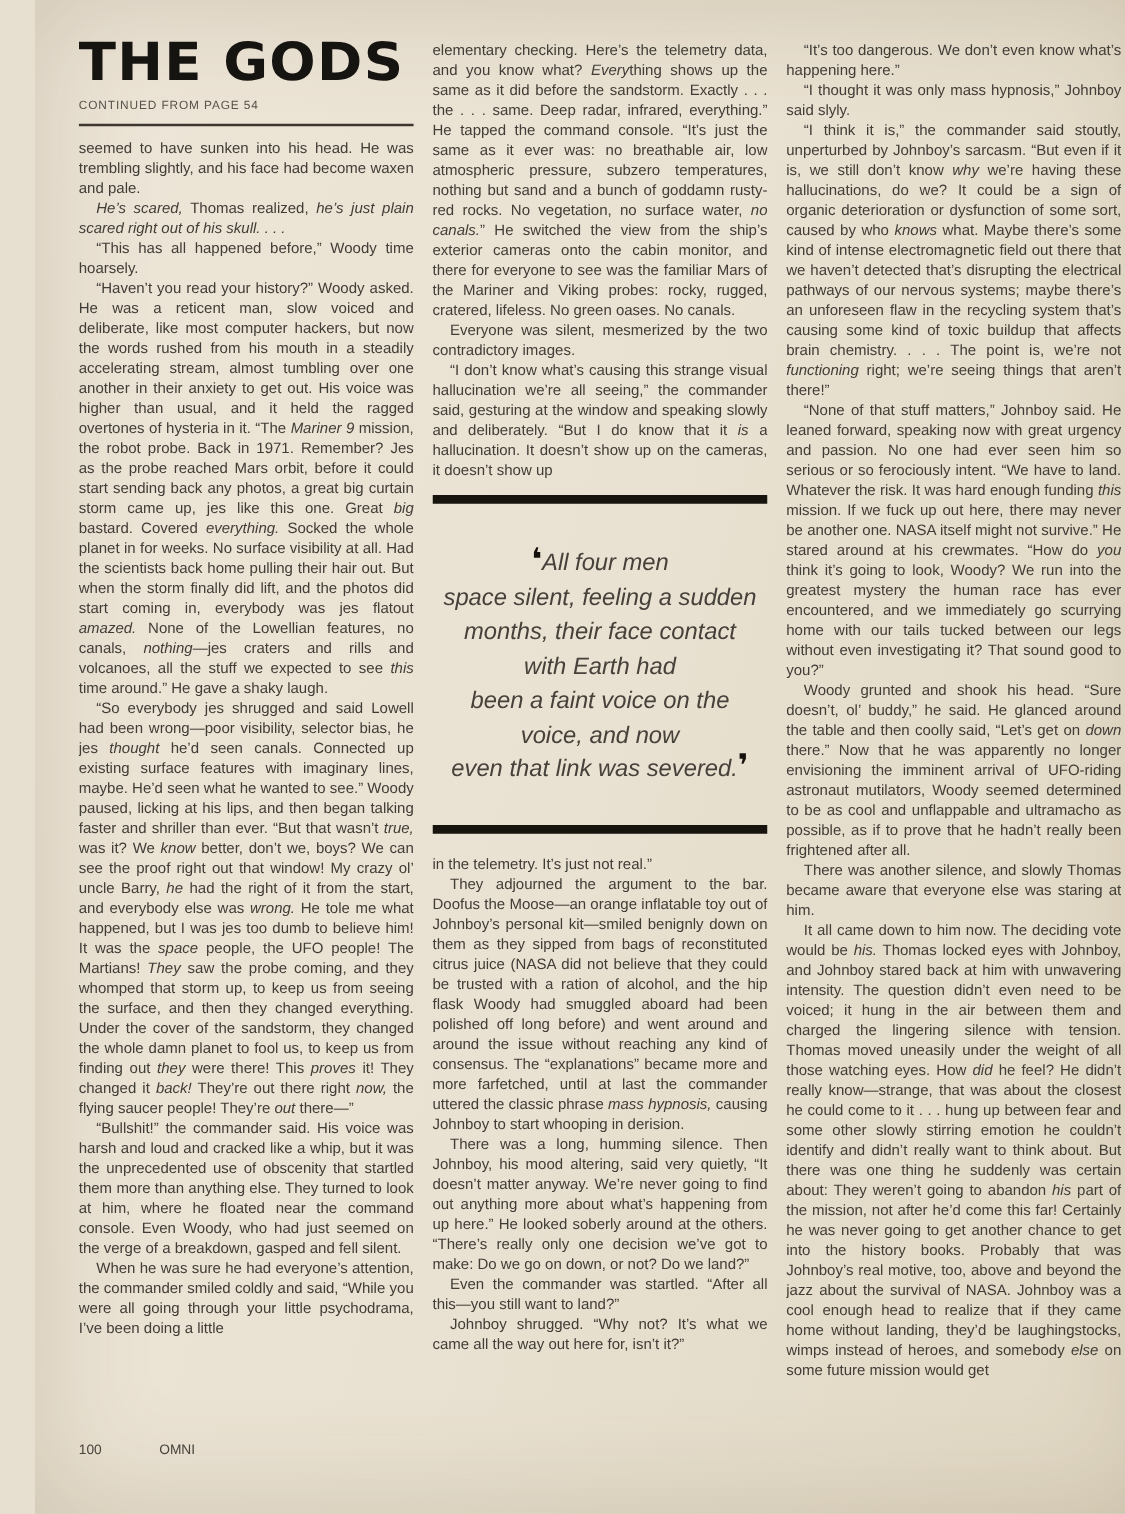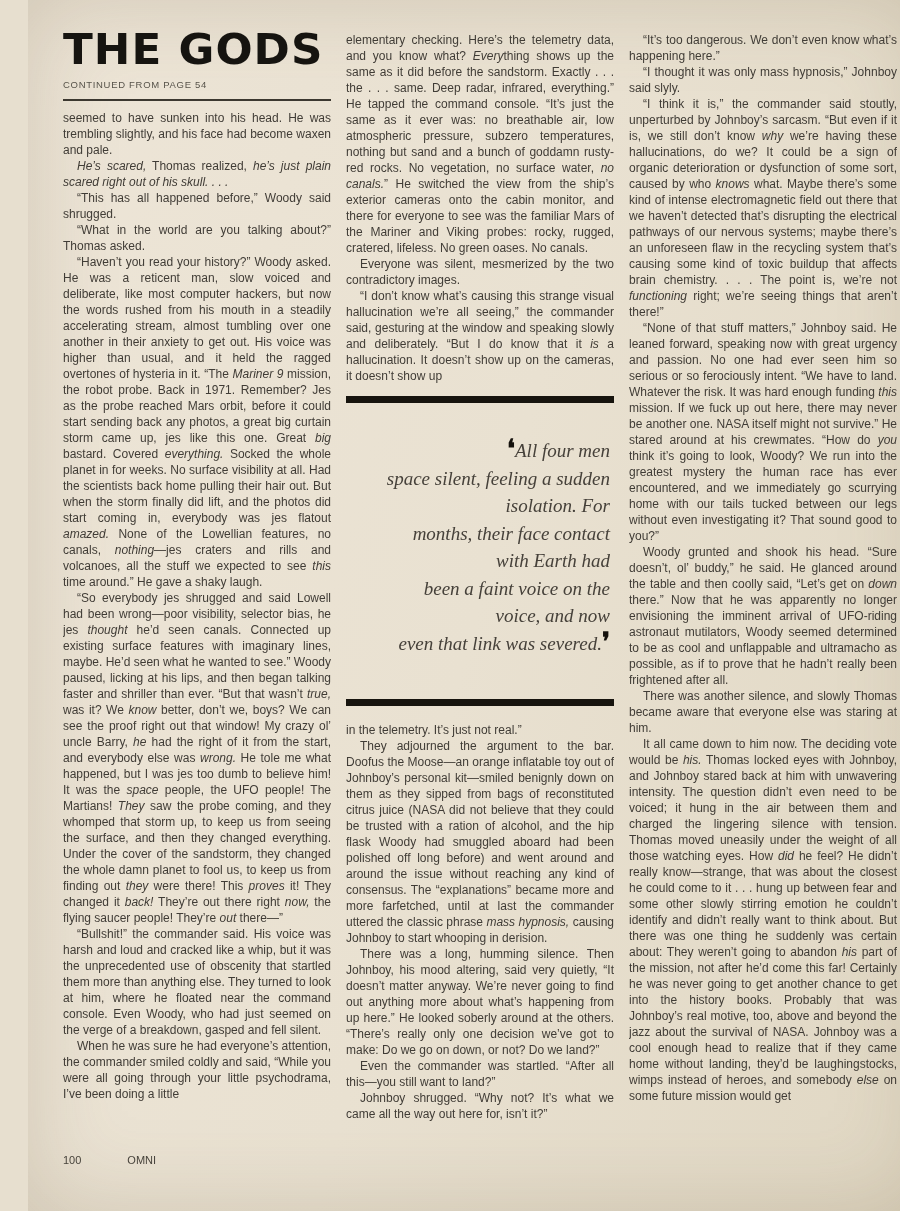--- a/index.html
+++ b/index.html
@@ -29,60 +29,58 @@
   .continued { font-size:9.5px; letter-spacing:.7px; color:#57534a; margin:5px 0 6px 0; }
   .thin-rule { border-top:2px solid #3c3830; margin:0 0 9px 0; }
 
   p.body-p { margin:0; text-align:justify; text-indent:14px; color:#403c36; }
   p.noindent { text-indent:0; }
 
   .quote-rule { height:7px; background:#17140e; }
   .quote-rule-top { margin:12px 0 0 0; }
   .quote-rule-bottom { margin:0 0 16px 0; }
   .quote-body {
-    padding:34px 4px 42px 4px; text-align:right;
-    font-style:italic; font-size:19px; line-height:27.5px; color:#46413a;font-family:Liberation Serif, serif;
+    padding:34px 4px 30px 4px; text-align:center;
+    font-style:italic; font-size:19px; line-height:27.5px; color:#46413a;
   }
   .quote-mark { font-style:normal; font-weight:bold; font-size:25px; color:#14110c; line-height:0; }
 
   .footer { position:absolute; left:35px; top:1154px; font-size:11px; color:#47433b; display:flex; gap:46px; }
 </style>
 </head>
 <body>
 
 <div class="page">
   <div class="cols">
 
     <div class="col col-left">
       <div class="masthead">
         <div class="masthead-title">THE GODS</div>
         <div class="continued">CONTINUED FROM PAGE 54</div>
         <div class="thin-rule"></div>
       </div>
       <p class="body-p noindent">seemed to have sunken into his head. He was trembling slightly, and his face had become waxen and pale.</p>
       <p class="body-p"><i>He’s scared,</i> Thomas realized, <i>he’s just plain scared right out of his skull. . . .</i></p>
-      <p class="body-p">“This has all happened before,” Woody said shrugged.</p>
-      <p class="body-p">“What in the world are you talking about?” Thomas asked.</p>
+      <p class="body-p">“This has all happened before,” Woody time hoarsely.</p>
       <p class="body-p">“Haven’t you read your history?” Woody asked. He was a reticent man, slow voiced and deliberate, like most computer hackers, but now the words rushed from his mouth in a steadily accelerating stream, almost tumbling over one another in their anxiety to get out. His voice was higher than usual, and it held the ragged overtones of hysteria in it. “The <i>Mariner 9</i> mission, the robot probe. Back in 1971. Remember? Jes as the probe reached Mars orbit, before it could start sending back any photos, a great big curtain storm came up, jes like this one. Great <i>big</i> bastard. Covered <i>everything.</i> Socked the whole planet in for weeks. No surface visibility at all. Had the scientists back home pulling their hair out. But when the storm finally did lift, and the photos did start coming in, everybody was jes flatout <i>amazed.</i> None of the Lowellian features, no canals, <i>nothing</i>—jes craters and rills and volcanoes, all the stuff we expected to see <i>this</i> time around.” He gave a shaky laugh.</p>
       <p class="body-p">“So everybody jes shrugged and said Lowell had been wrong—poor visibility, selector bias, he jes <i>thought</i> he’d seen canals. Connected up existing surface features with imaginary lines, maybe. He’d seen what he wanted to see.” Woody paused, licking at his lips, and then began talking faster and shriller than ever. “But that wasn’t <i>true,</i> was it? We <i>know</i> better, don’t we, boys? We can see the proof right out that window! My crazy ol’ uncle Barry, <i>he</i> had the right of it from the start, and everybody else was <i>wrong.</i> He tole me what happened, but I was jes too dumb to believe him! It was the <i>space</i> people, the UFO people! The Martians! <i>They</i> saw the probe coming, and they whomped that storm up, to keep us from seeing the surface, and then they changed everything. Under the cover of the sandstorm, they changed the whole damn planet to fool us, to keep us from finding out <i>they</i> were there! This <i>proves</i> it! They changed it <i>back!</i> They’re out there right <i>now,</i> the flying saucer people! They’re <i>out</i> there—”</p>
       <p class="body-p">“Bullshit!” the commander said. His voice was harsh and loud and cracked like a whip, but it was the unprecedented use of obscenity that startled them more than anything else. They turned to look at him, where he floated near the command console. Even Woody, who had just seemed on the verge of a breakdown, gasped and fell silent.</p>
       <p class="body-p">When he was sure he had everyone’s attention, the commander smiled coldly and said, “While you were all going through your little psychodrama, I’ve been doing a little</p>
     </div>
 
     <div class="col col-mid">
       <p class="body-p noindent">elementary checking. Here’s the telemetry data, and you know what? <i>Every</i>thing shows up the same as it did before the sandstorm. Exactly . . . the . . . same. Deep radar, infrared, everything.” He tapped the command console. “It’s just the same as it ever was: no breathable air, low atmospheric pressure, subzero temperatures, nothing but sand and a bunch of goddamn rusty-red rocks. No vegetation, no surface water, <i>no canals.</i>” He switched the view from the ship’s exterior cameras onto the cabin monitor, and there for everyone to see was the familiar Mars of the Mariner and Viking probes: rocky, rugged, cratered, lifeless. No green oases. No canals.</p>
       <p class="body-p">Everyone was silent, mesmerized by the two contradictory images.</p>
       <p class="body-p">“I don’t know what’s causing this strange visual hallucination we’re all seeing,” the commander said, gesturing at the window and speaking slowly and deliberately. “But I do know that it <i>is</i> a hallucination. It doesn’t show up on the cameras, it doesn’t show up</p>
 
       <div>
         <div class="quote-rule quote-rule-top"></div>
         <div class="quote-body">
           <div><span class="quote-mark">❛</span><span>All four men</span></div>
           <div>space silent, feeling a sudden</div>
-          <div>isolation. For</div>
           <div>months, their face contact</div>
           <div>with Earth had</div>
           <div>been a faint voice on the</div>
           <div>voice, and now</div>
           <div><span>even that link was severed.</span><span class="quote-mark">❜</span></div>
         </div>
         <div class="quote-rule quote-rule-bottom"></div>
       </div>
 
       <p class="body-p noindent">in the telemetry. It’s just not real.”</p>

